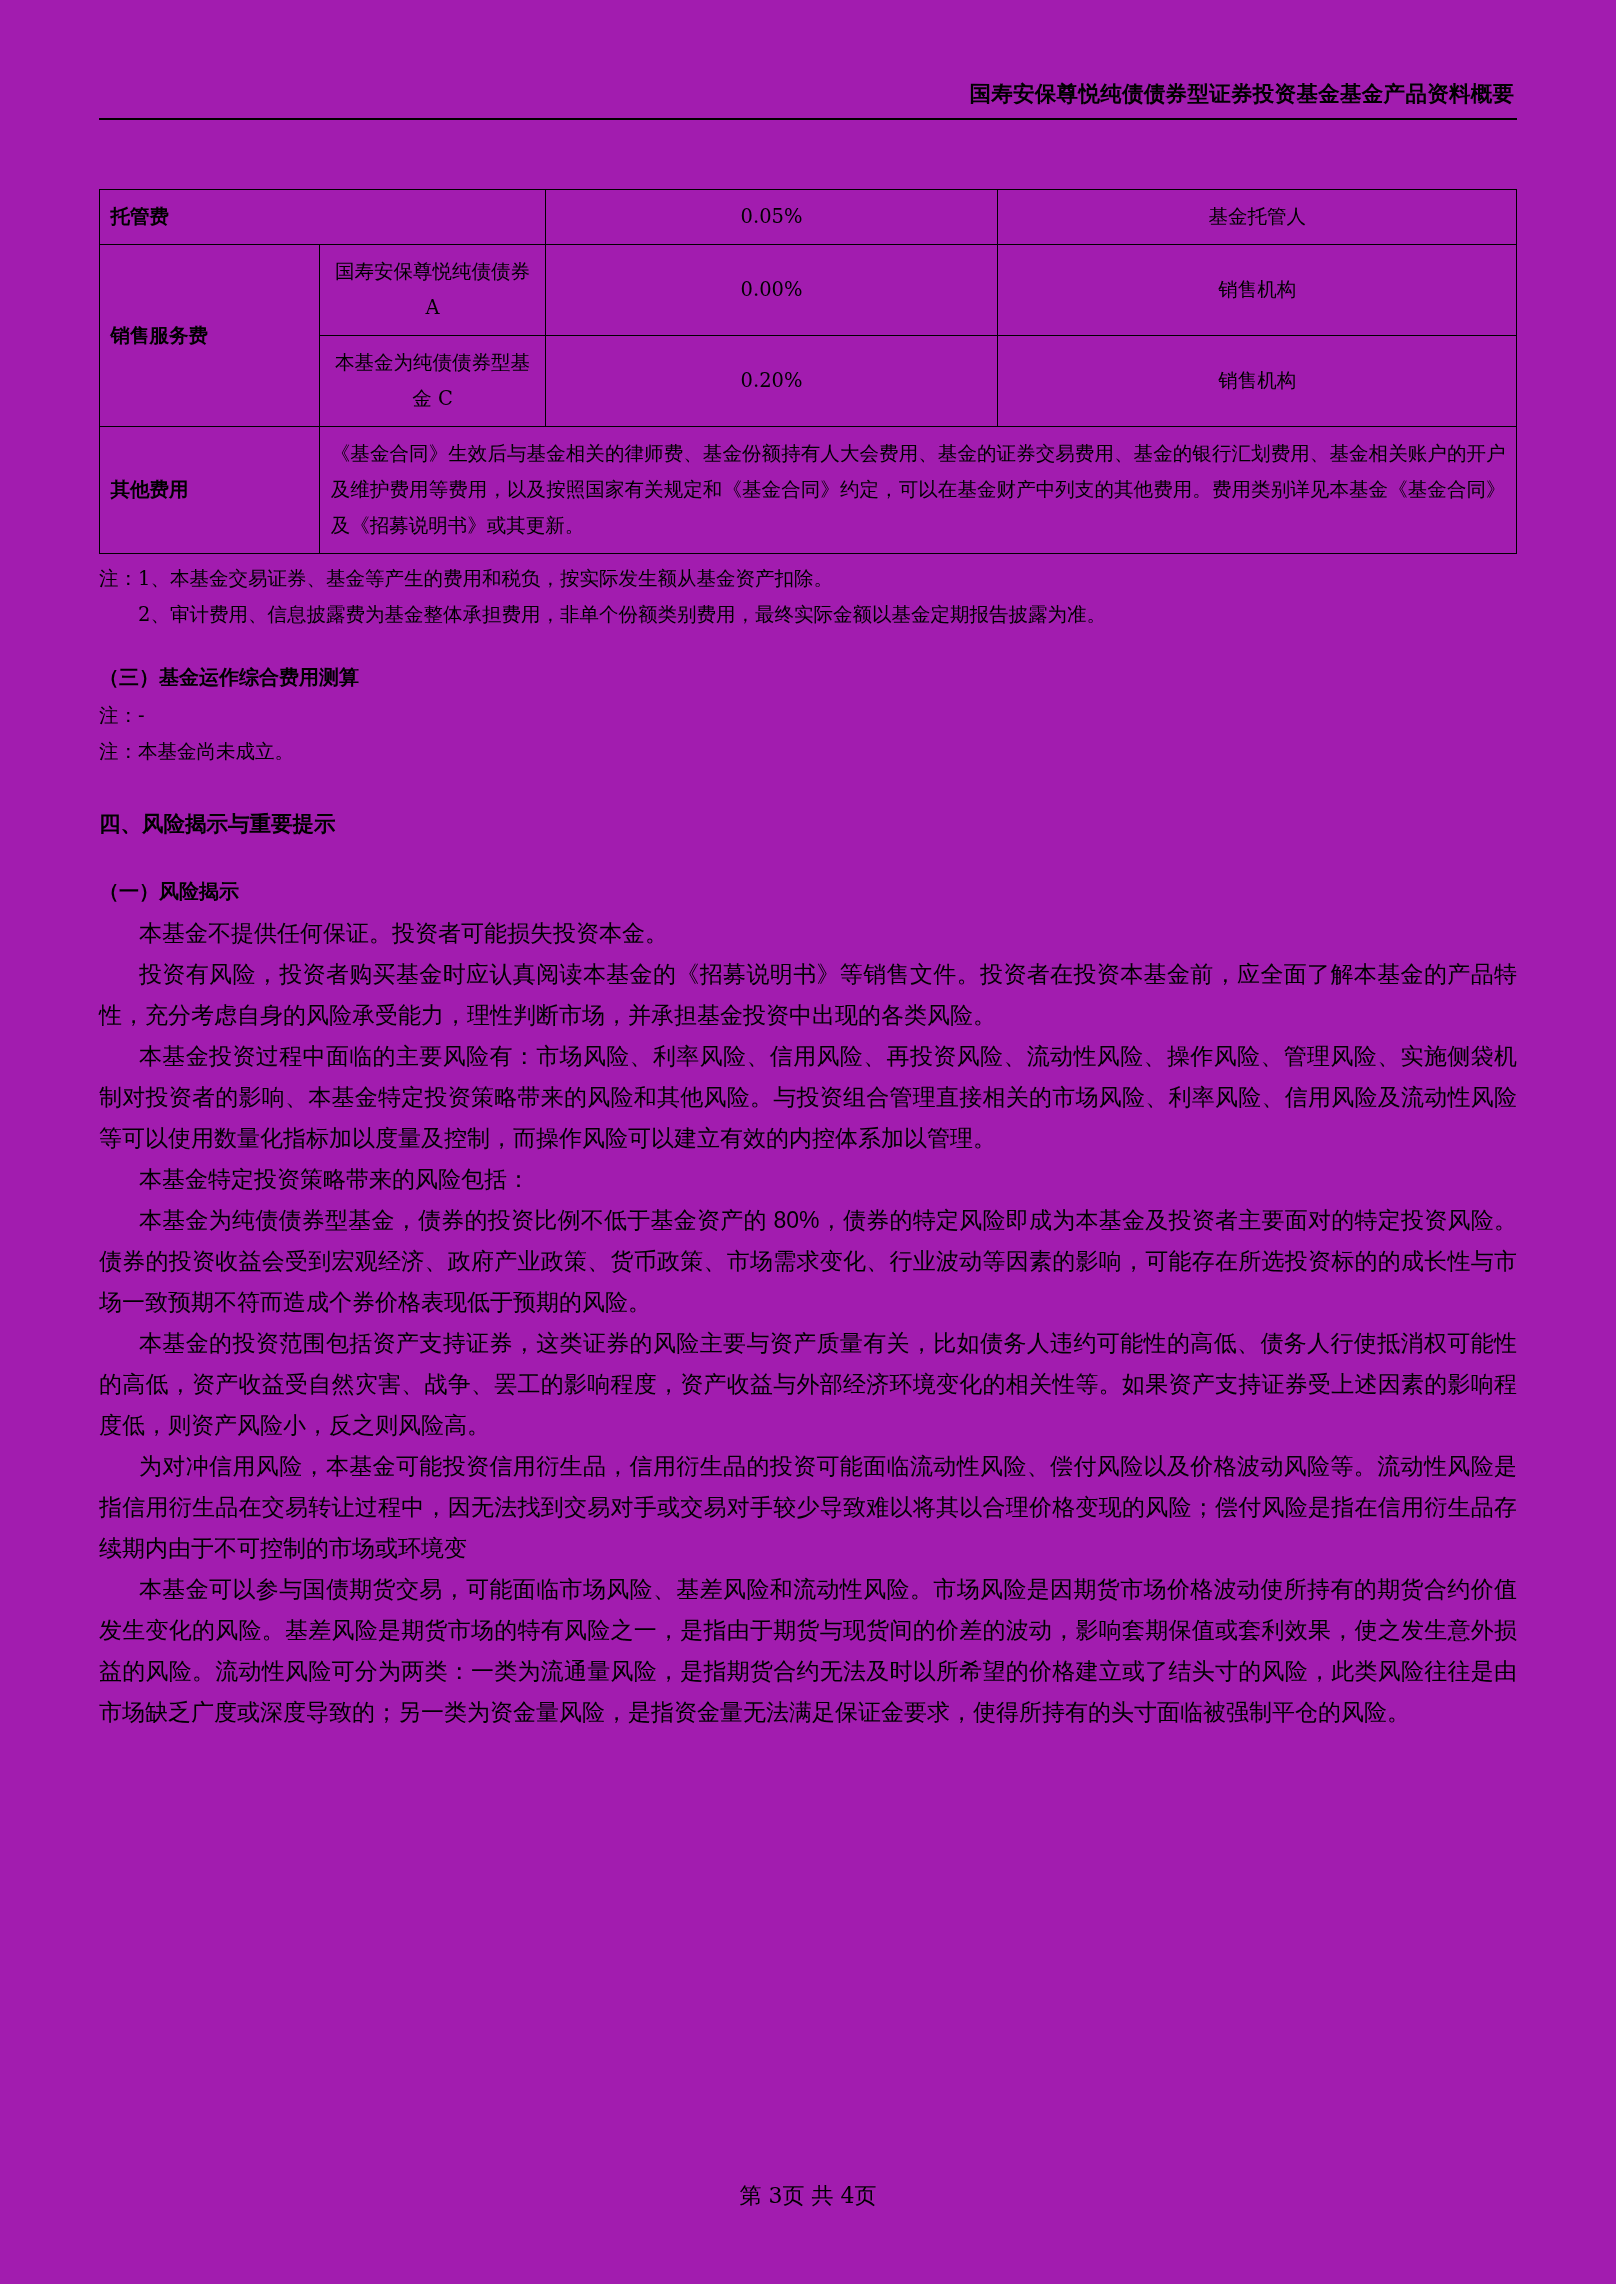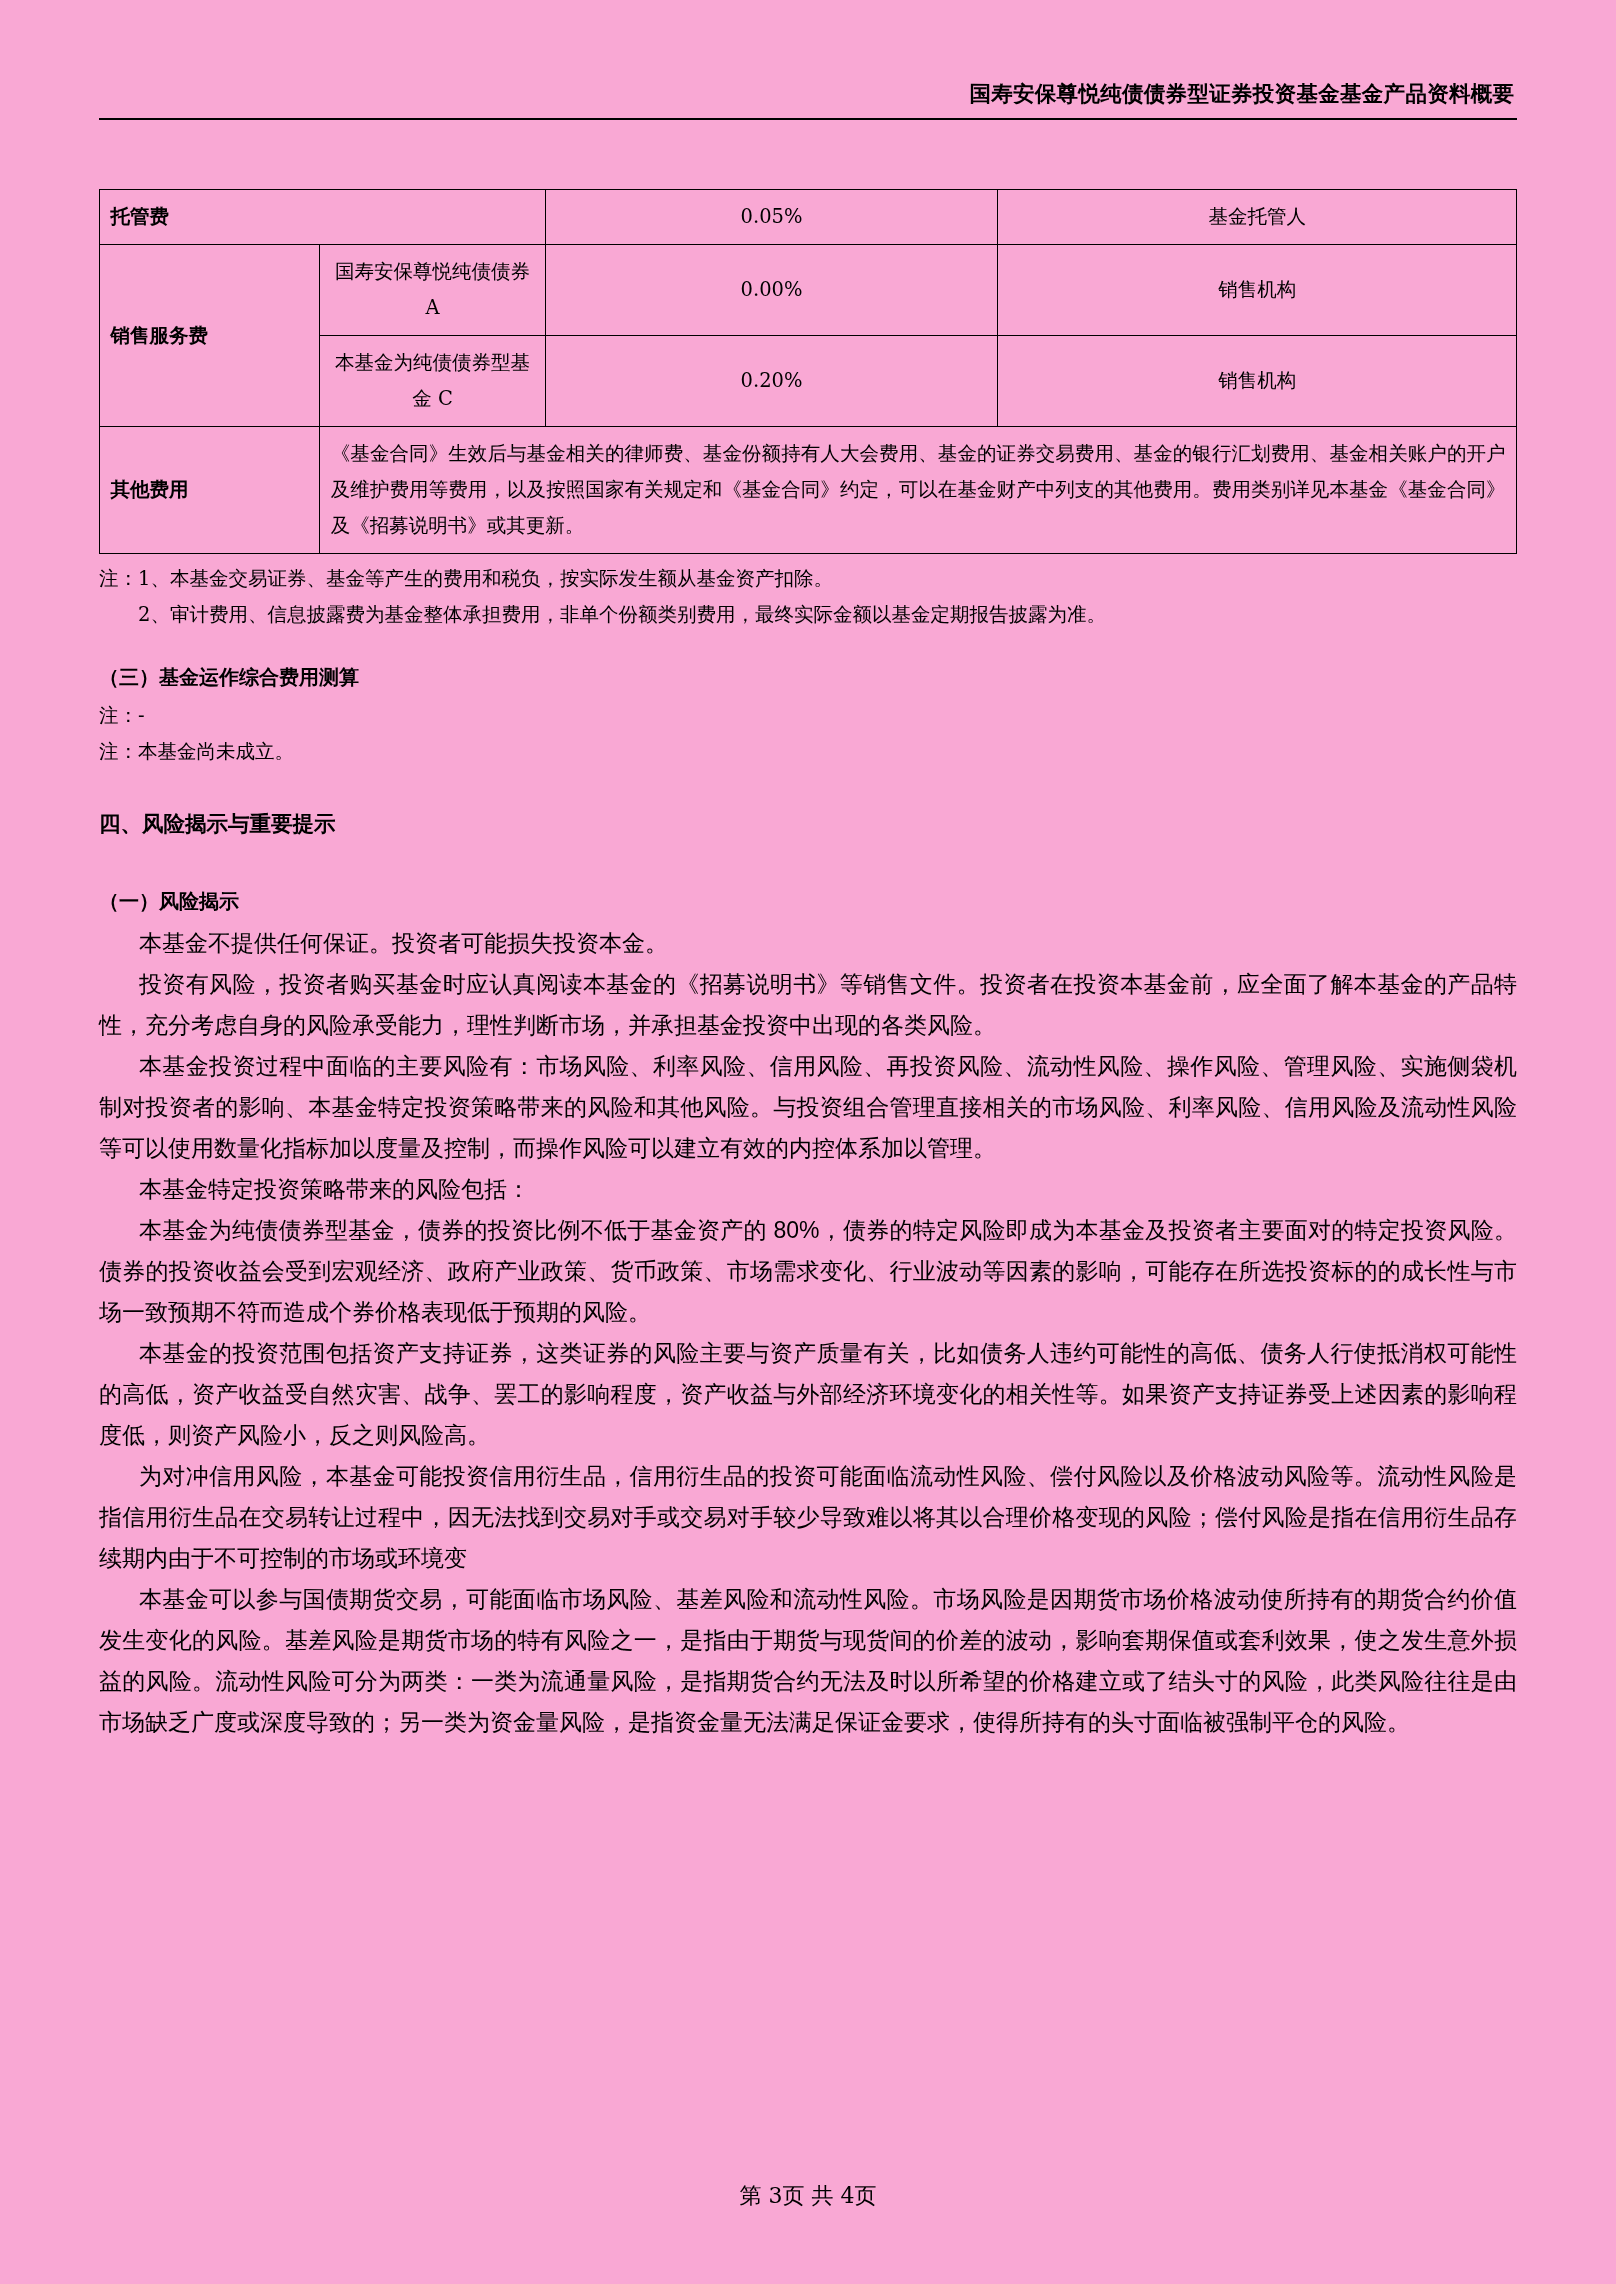--- a/index.html
+++ b/index.html
@@ -9,21 +9,21 @@
     background: #ffffff;
   }
   body {
     font-family: "DejaVu Serif", "Liberation Serif", serif;
     color: #000000;
   }
   .page {
     position: relative;
     width: 1616px;
     height: 2284px;
-    background: #f9a8d4;
+    background: #a21caf;
     box-sizing: border-box;
     padding: 0;
     overflow: hidden;
   }
 
   
   .header {
     position: absolute;
     left: 99px;
     right: 99px;
@@ -103,21 +103,21 @@
   .indent-2 { text-indent: 39px; }
 
   .sec-heading {
     font-size: 20px;
     font-weight: bold;
     line-height: 36px;
     margin: 26px 0 3.9px 0;
     font-family: "DejaVu Serif", "Liberation Serif", serif;
   }
   .sec-heading.big { font-size: 21.5px; margin-top: 36px; }
-  .sec-heading.sub { margin-top: 41px; }
+  .sec-heading.sub { margin-top: 31px; }
 
   p.body-para {
     font-size: 23px;
     line-height: 41px;
     text-align: justify;
     text-justify: inter-ideograph;
     margin: 0;
     text-indent: 40px;
     font-family: Liberation Sans, sans-serif;
   }

